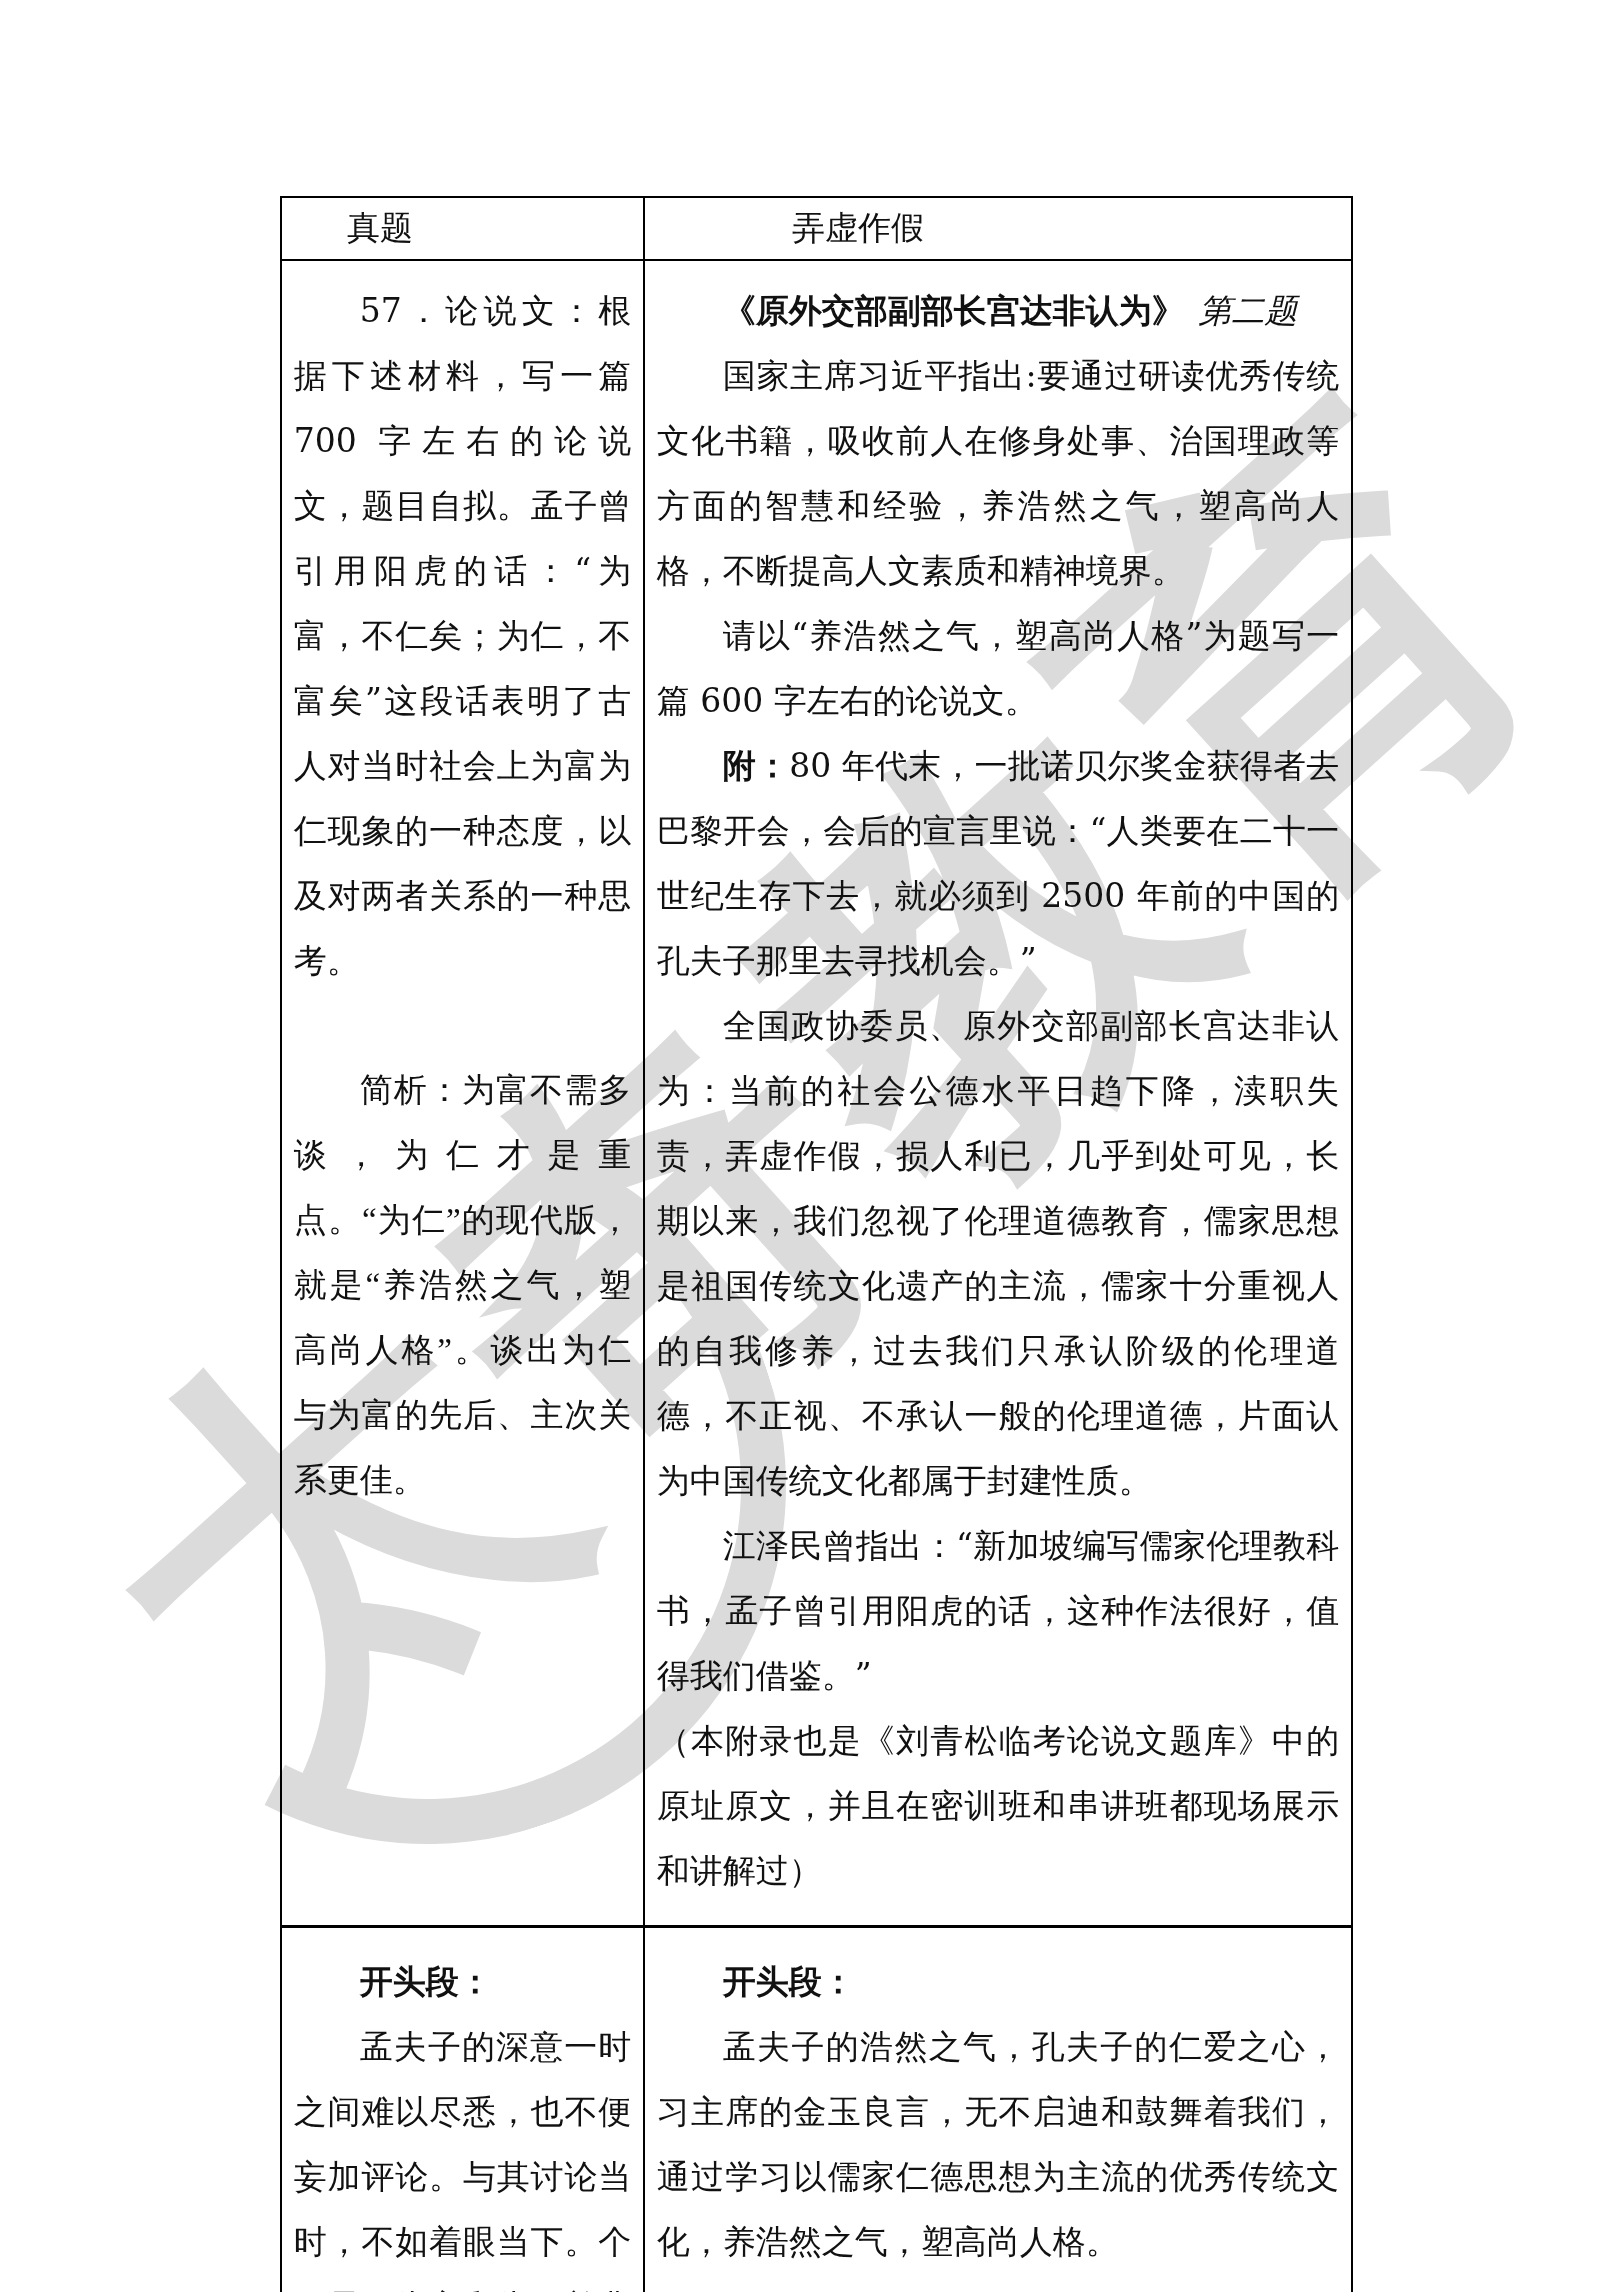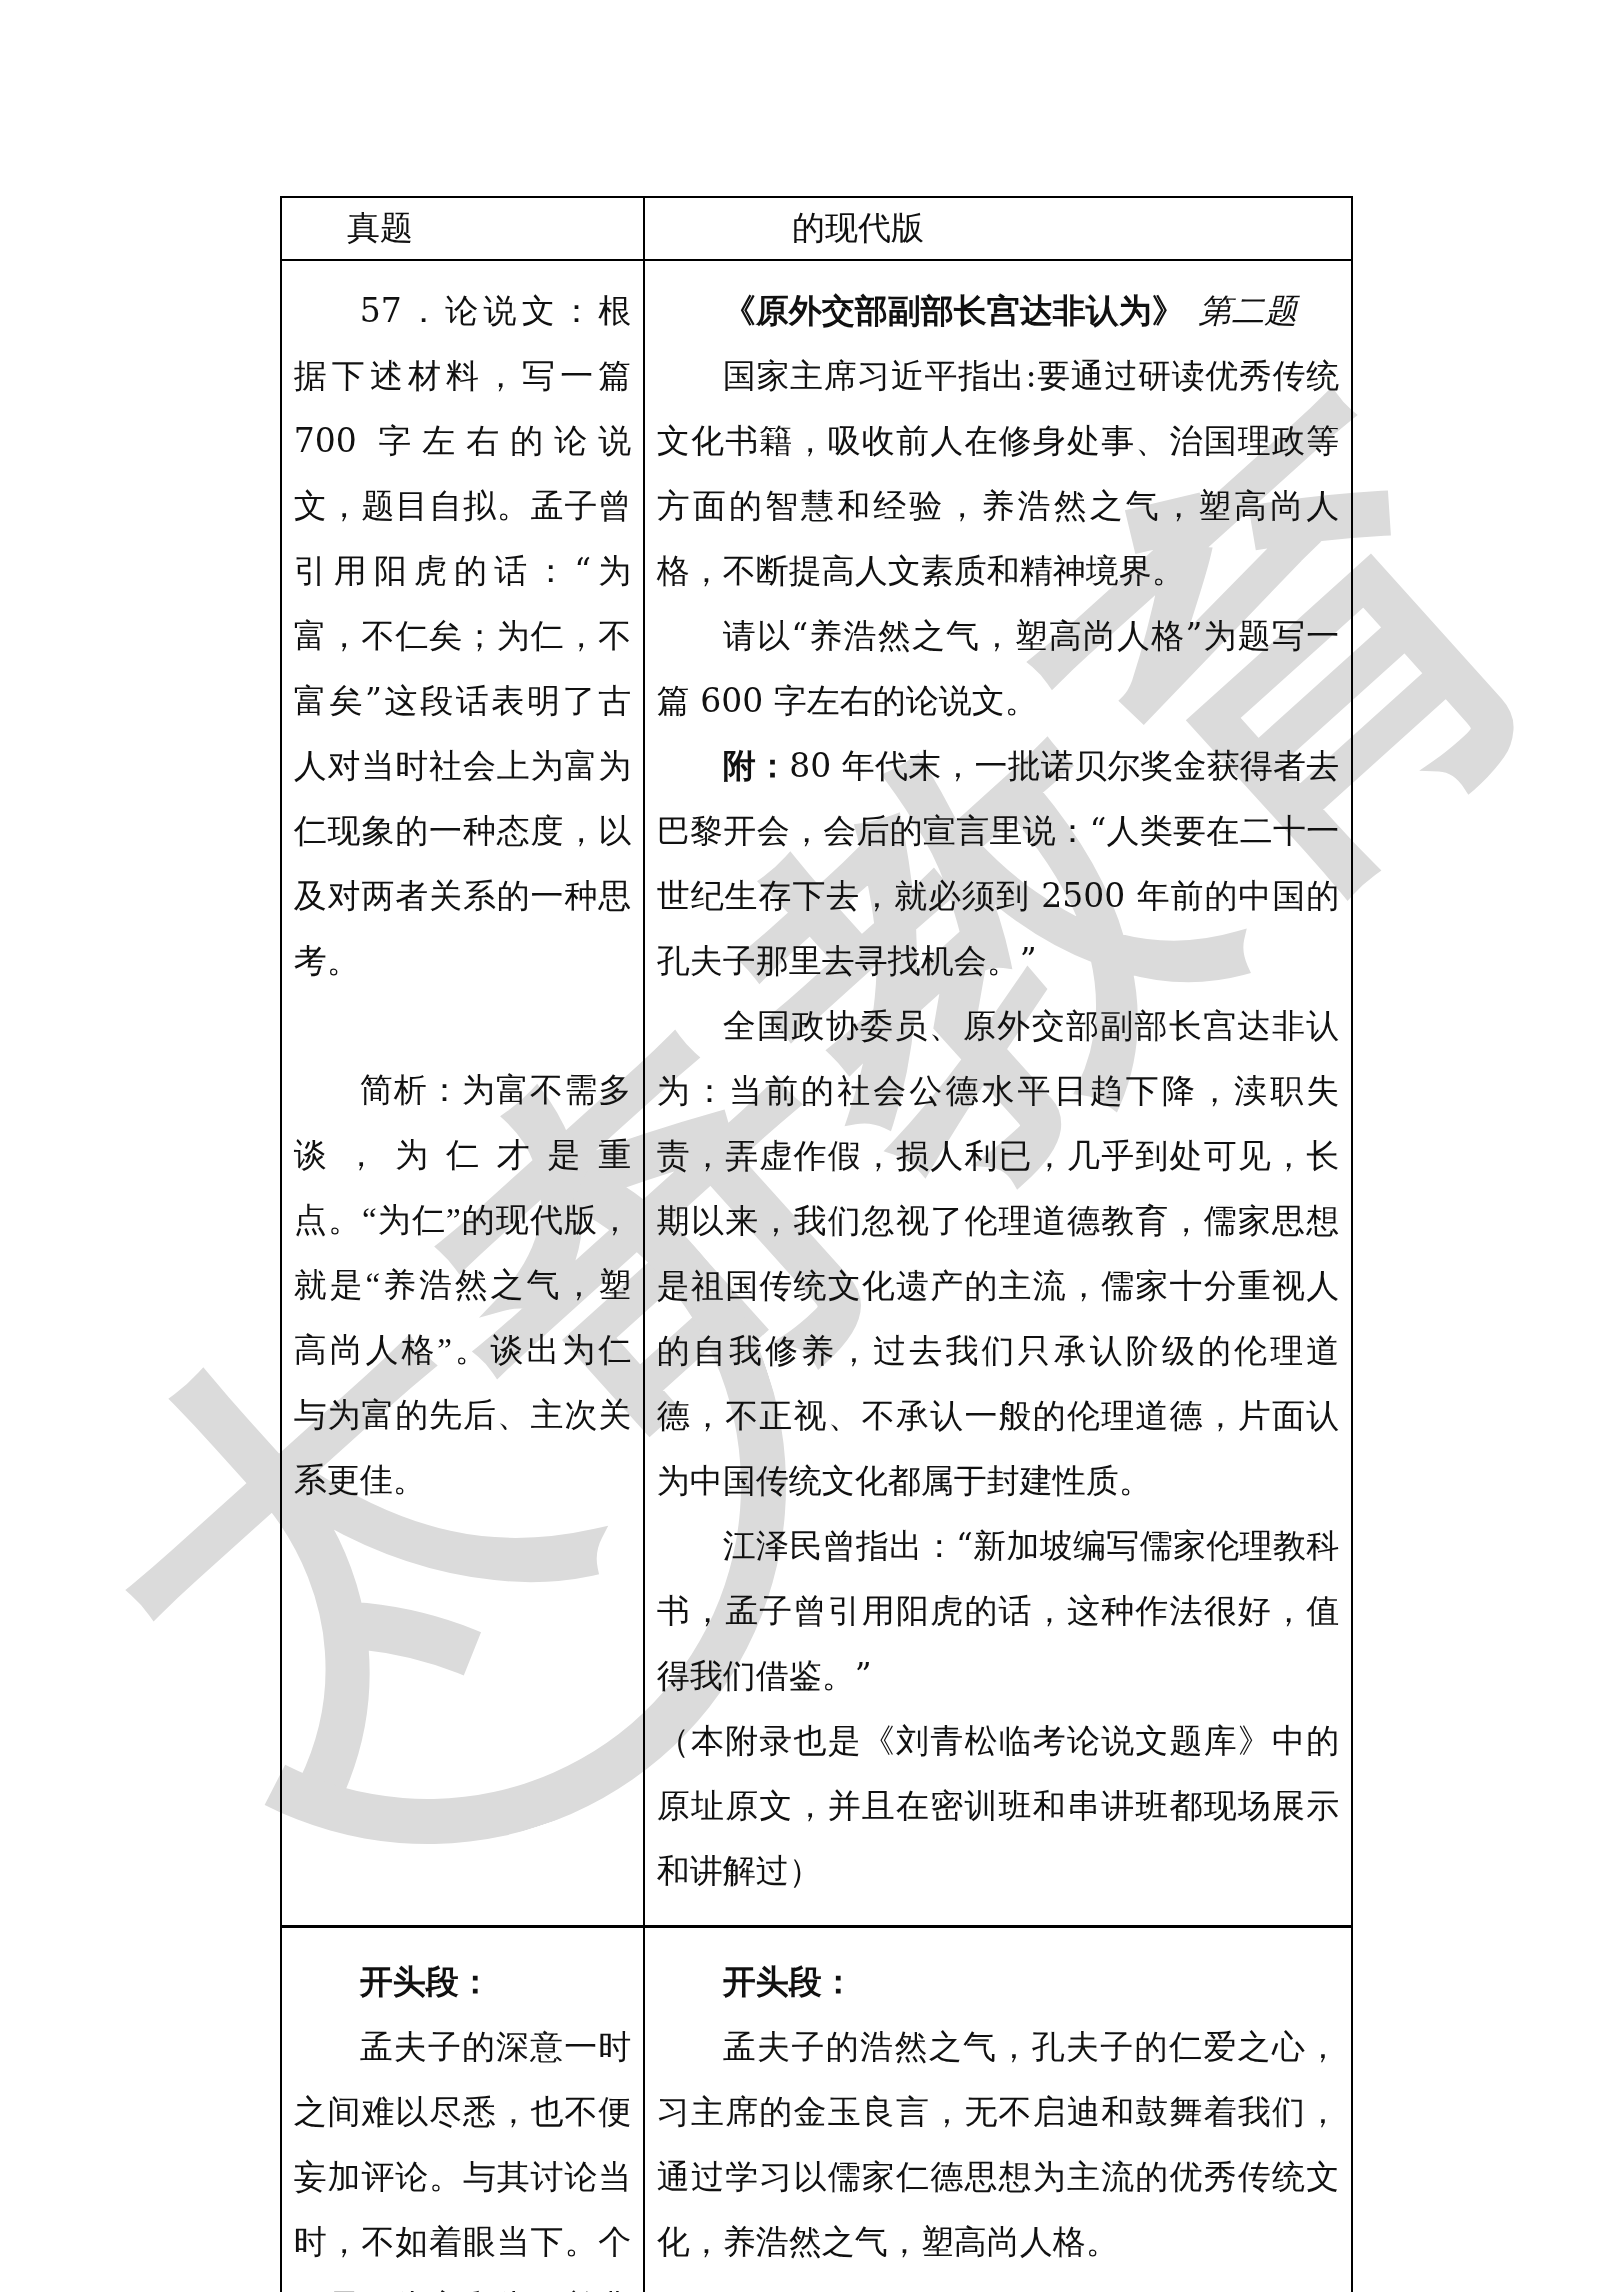--- a/index.html
+++ b/index.html
@@ -123,21 +123,21 @@
       <col class="col-left">
       <col class="col-right">
     </colgroup>
 
     <tbody>
         <tr class="header-row">
       <td class="hdr-left">
         <span>真题</span>
       </td>
       <td class="hdr-right">
-        <span>的现代版</span>
+        <span>弄虚作假</span>
       </td>
     </tr>
 
     <tr class="body-row-1">
       <td>
         <p>57．论说文：根据下述材料，写一篇 700 字左右的论说文，题目自拟。孟子曾引用阳虎的话：“为富，不仁矣；为仁，不富矣”这段话表明了古人对当时社会上为富为仁现象的一种态度，以及对两者关系的一种思考。</p>
         <p class="gap-above">简析：为富不需多谈，为仁才是重点。“为仁”的现代版，就是“养浩然之气，塑高尚人格”。谈出为仁与为富的先后、主次关系更佳。</p>
       </td>
       <td>
         <p><span class="bold">《原外交部副部长宫达非认为》</span><span class="title-rest">第二题</span></p>

